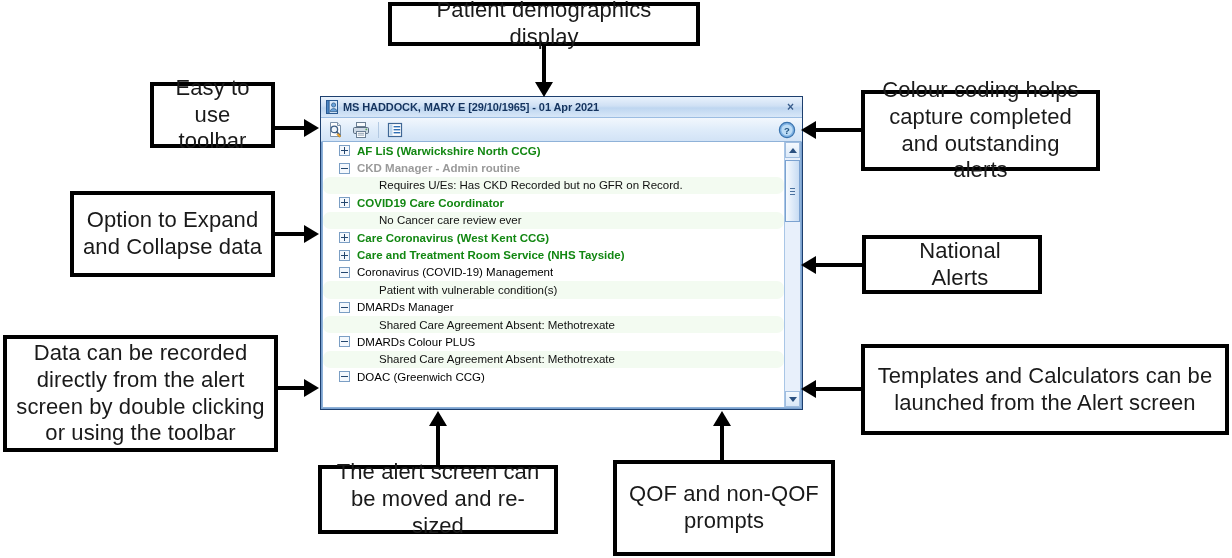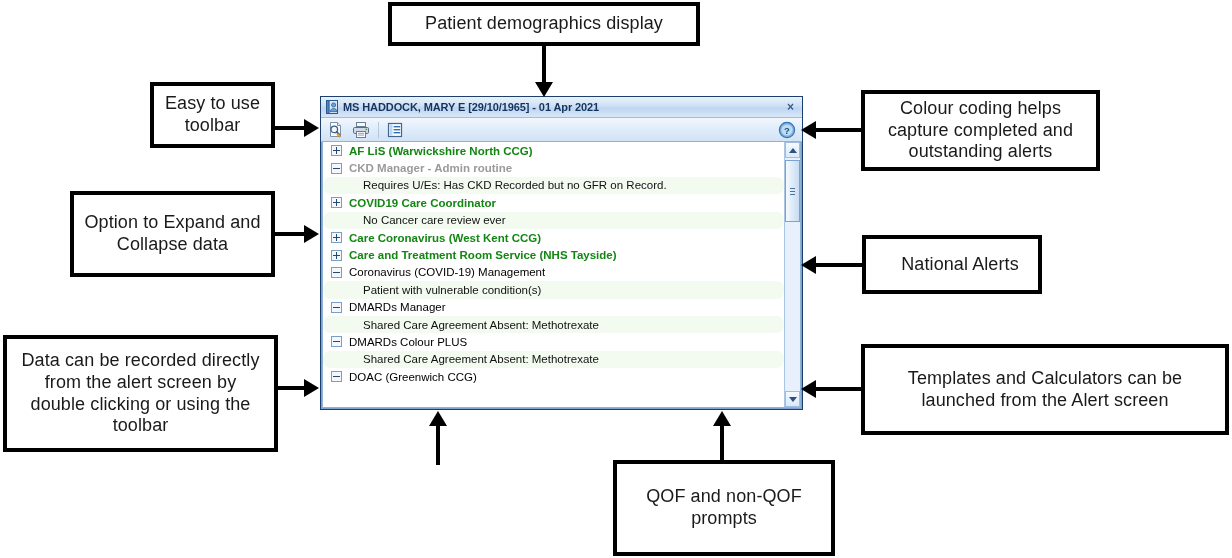--- a/index.html
+++ b/index.html
@@ -15,21 +15,21 @@
   
   .callout{
     position:absolute;
     border:4px solid #000;
     background:#fff;
     box-sizing:border-box;
     display:flex;align-items:center;justify-content:center;
     text-align:center;
     color:#1a1a1a;
     font-family:"Liberation Sans",sans-serif;
-    font-size:18px;
+    font-size:22px;
     line-height:1.22;
     letter-spacing:.1px;
     z-index:6;
   }
   .callout span{display:block;padding:0 8px;}
 
   
   .conn{position:absolute;background:#000;z-index:5;}
   .arrow{position:absolute;width:0;height:0;z-index:5;}
   .arrow-right{border-top:9px solid transparent;border-bottom:9px solid transparent;border-left:15px solid #000;}
@@ -89,21 +89,21 @@
     overflow:hidden;
     display:flex;
   }
   .rows{flex:1 1 auto;overflow:hidden;position:relative;}
   .row{
     height:17.4px;
     display:flex;align-items:center;
     font-size:11.5px;
     font-family:"Liberation Sans",sans-serif;
     box-sizing:border-box;
-    padding-left:3px;
+    padding-left:11px;
     white-space:nowrap;
   }
   .row .exp{
     width:11px;height:11px;flex:0 0 11px;
     border:1px solid #7b9ec4;
     background:#f4f8fd;
     margin-right:7px;margin-left:5px;
     position:relative;
     box-sizing:border-box;
     cursor:pointer;
@@ -111,21 +111,21 @@
   .row .exp::before{
     content:"";position:absolute;left:1px;right:1px;top:4px;height:1px;background:#24476f;
   }
   .row .exp.plus::after{
     content:"";position:absolute;top:1px;bottom:1px;left:4px;width:1px;background:#24476f;
   }
   .row .lbl{overflow:hidden;text-overflow:clip;}
   .row.header .lbl{font-weight:bold;}
   .row.green .lbl{color:#128712;}
   .row.grey .lbl{color:#9a9a9a;font-weight:bold;}
-  .row.detail{background:#f3fbf1;padding-left:40px;border-radius:7px;}
+  .row.detail{background:#f3fbf1;padding-left:56px;border-radius:7px;}
   .row.detail .lbl{color:#111;font-weight:normal;}
   .row.plainbg{background:#ffffff;}
 
   
   .vsb{
     width:16px;flex:0 0 16px;
     background:#e8f0fb;
     border-left:1px solid #a9c6e6;
     position:relative;
     box-sizing:border-box;
@@ -332,18 +332,21 @@
   </div>
 
   <div class="callout" style="left:862px;top:235px;width:180px;height:59px;padding-left:16px;">
     <span>National Alerts</span>
   </div>
 
   <div class="callout" style="left:861px;top:344px;width:368px;height:91px;">
     <span>Templates and Calculators can be launched from the Alert screen</span>
   </div>
 
+  <div class="callout" style="left:318px;top:465px;width:240px;height:69px;">
+    <span>The alert screen can be moved and re-sized</span>
+  </div>
 
   <div class="callout" style="left:613px;top:460px;width:222px;height:96px;">
     <span>QOF and non-QOF prompts</span>
   </div>
 
 </div>
 
 </body></html>

